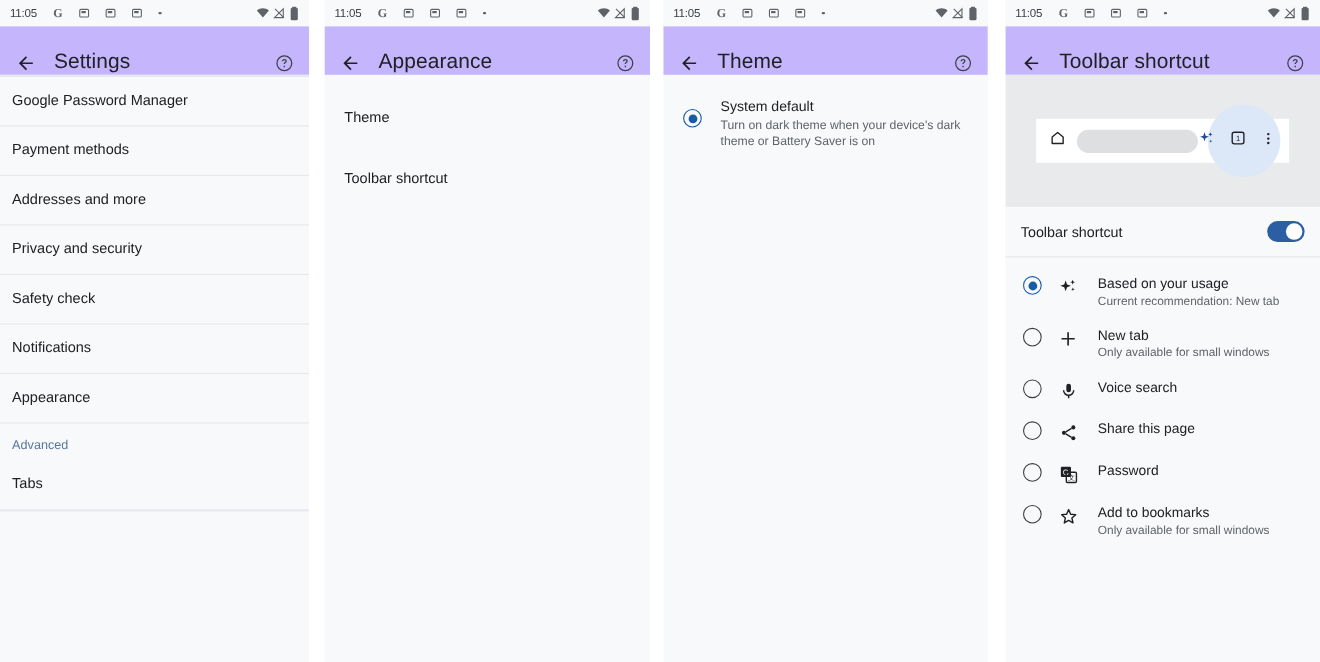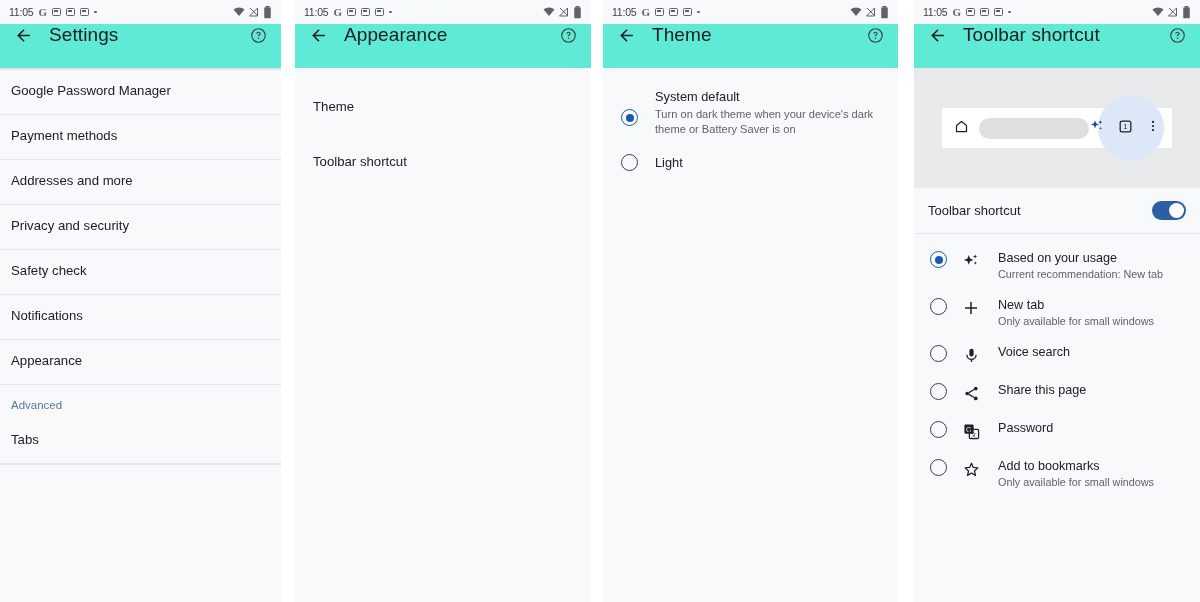--- a/index.html
+++ b/index.html
@@ -32,44 +32,44 @@
   
   .statusbar {
     height: 24px;
     display: flex;
     align-items: center;
     padding: 0 9px;
     font-size: 10.5px;
     color: #3c4043;
     background: #f8f9fb;
   }
-  .sb-left { display: flex; align-items: center; gap: 5px; }
+  .sb-left { display: flex; align-items: center; gap: 15px; }
   .sb-time { font-size: 10.5px; letter-spacing: -0.2px; color:#3c4043; font-weight:400;}
   .sb-g { font-size: 11px; font-weight: 700; color:#5f6368; font-family:"Liberation Serif", serif;}
   .sb-appicon {
     width: 9px; height: 8px;
     border: 1.2px solid #5f6368;
     border-radius: 1.5px;
     position: relative;
   }
   .sb-appicon::before {
     content:""; position:absolute; left:0.5px; top:0.5px;
     width:4px; height:2px; background:#5f6368;
   }
   .sb-dot { width:2.5px; height:2.5px; border-radius:50%; background:#5f6368; }
   .sb-right { margin-left:auto; display:flex; align-items:center; gap:3px; }
   .sb-right svg { display:block; }
 
   
   .appbar {
     height: 44px;
     display: flex;
-    align-items: flex-start;
+    align-items: flex-end;
     padding: 0 12px;
-    background: #5eead4;
+    background: #c4b5fd;
   }
   .appbar .title {
     font-size: 19px;
     color: #202124;
     margin-left: 15px;
     letter-spacing: 0.1px;
     white-space: nowrap;
   }
   .icon-btn {
     width: 22px; height: 22px;
@@ -106,21 +106,21 @@
   
   .plainrow {
     padding: 13px 18px;
     font-size: 13.2px;
     color: #202124;
   }
 
   
   .radiorow {
     display:flex;
-    align-items:center;
+    align-items:flex-start;
     padding: 9px 14px 9px 18px;
   }
   .radio {
     width:17px; height:17px; border-radius:50%;
     border: 1.7px solid #3c4043;
     flex:none;
     position:relative;
     margin-top:1px;
   }
   .radio.sel { border-color:#1a5ba8; border-width:1.7px; }
@@ -402,26 +402,20 @@
     <div style="height:12px"></div>
 
     <div class="radiorow">
       <span class="radio sel" style="margin-top:10px"></span>
       <span class="radio-text">
         <span class="radio-title" style="display:block">System default</span>
         <span class="radio-sub" style="display:block">Turn on dark theme when your device's dark theme or Battery Saver is on</span>
       </span>
     </div>
 
-    <div class="radiorow center">
-      <span class="radio"></span>
-      <span class="radio-text">
-        <span class="radio-title" style="display:block">Light</span>
-      </span>
-    </div>
 
   </div>
 
   <div class="gap3"></div>
 
   <div class="panel p4">
     <div class="statusbar">
       <div class="sb-left">
         <span class="sb-time">11:05</span>
         <span class="sb-g">G</span>

